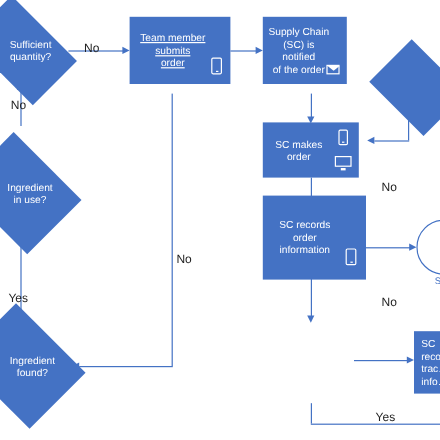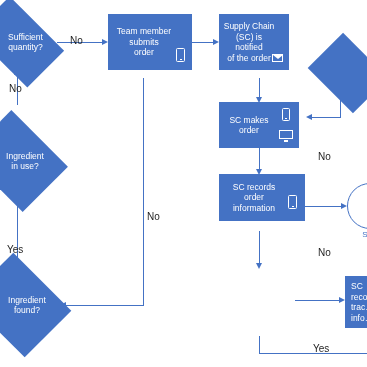--- a/index.html
+++ b/index.html
@@ -198,21 +198,21 @@
   <div class="edge-label" style="left:318px; top:248px;">No</div>
   <div class="edge-label" style="left:313px; top:344px;">Yes</div>
 
   <div class="diamond-wrap" style="left:-20px; top:16px; width:77px; height:52px;">
     <div class="diamond-shape"></div>
     <div class="diamond-text" style="padding-left:14px;">Sufficient
 quantity?</div>
   </div>
 
   <div class="node box" style="left:108px; top:14px; width:84px; height:56px;">
-    <span class="label" style="padding-right:12px;">Team member
+    <span class="label" style="padding-right:12px;text-decoration:underline;">Team member
 submits
 order</span>
     <div class="phone-icon" style="right:7px; bottom:8px; width:9px; height:14px;"></div>
   </div>
 
   <div class="node box" style="left:219px; top:14px; width:70px; height:56px;">
     <span class="label" style="padding-right:10px;">Supply Chain
 (SC) is notified
 of the order</span>
     <div class="env-icon" style="right:6px; bottom:8px; width:11px; height:8px;">
@@ -221,21 +221,21 @@
   </div>
 
   <div class="node box" style="left:219px; top:102px; width:80px; height:46px;">
     <span class="label" style="padding-right:20px;">SC makes
 order</span>
     <div class="phone-icon" style="right:9px; top:6px; width:8px; height:13px;"></div>
     <div class="monitor-icon" style="right:6px; bottom:9px; width:14px; height:9px;"></div>
     <div class="monitor-stand" style="right:11px; bottom:6px; width:4px; height:2px;"></div>
   </div>
 
-  <div class="node box" style="left:219px; top:174px; width:86px; height:47px;">
+  <div class="node box" style="left:219px; top:163px; width:86px; height:70px;">
     <span class="label" style="padding-right:16px;">SC records
 order
 information</span>
     <div class="phone-icon" style="right:8px; bottom:12px; width:9px; height:14px;"></div>
   </div>
 
   <div class="diamond-wrap" style="left:-23px; top:129px; width:80px; height:64px;">
     <div class="diamond-shape"></div>
     <div class="diamond-text" style="padding-left:16px;">Ingredient
 in use?</div>

